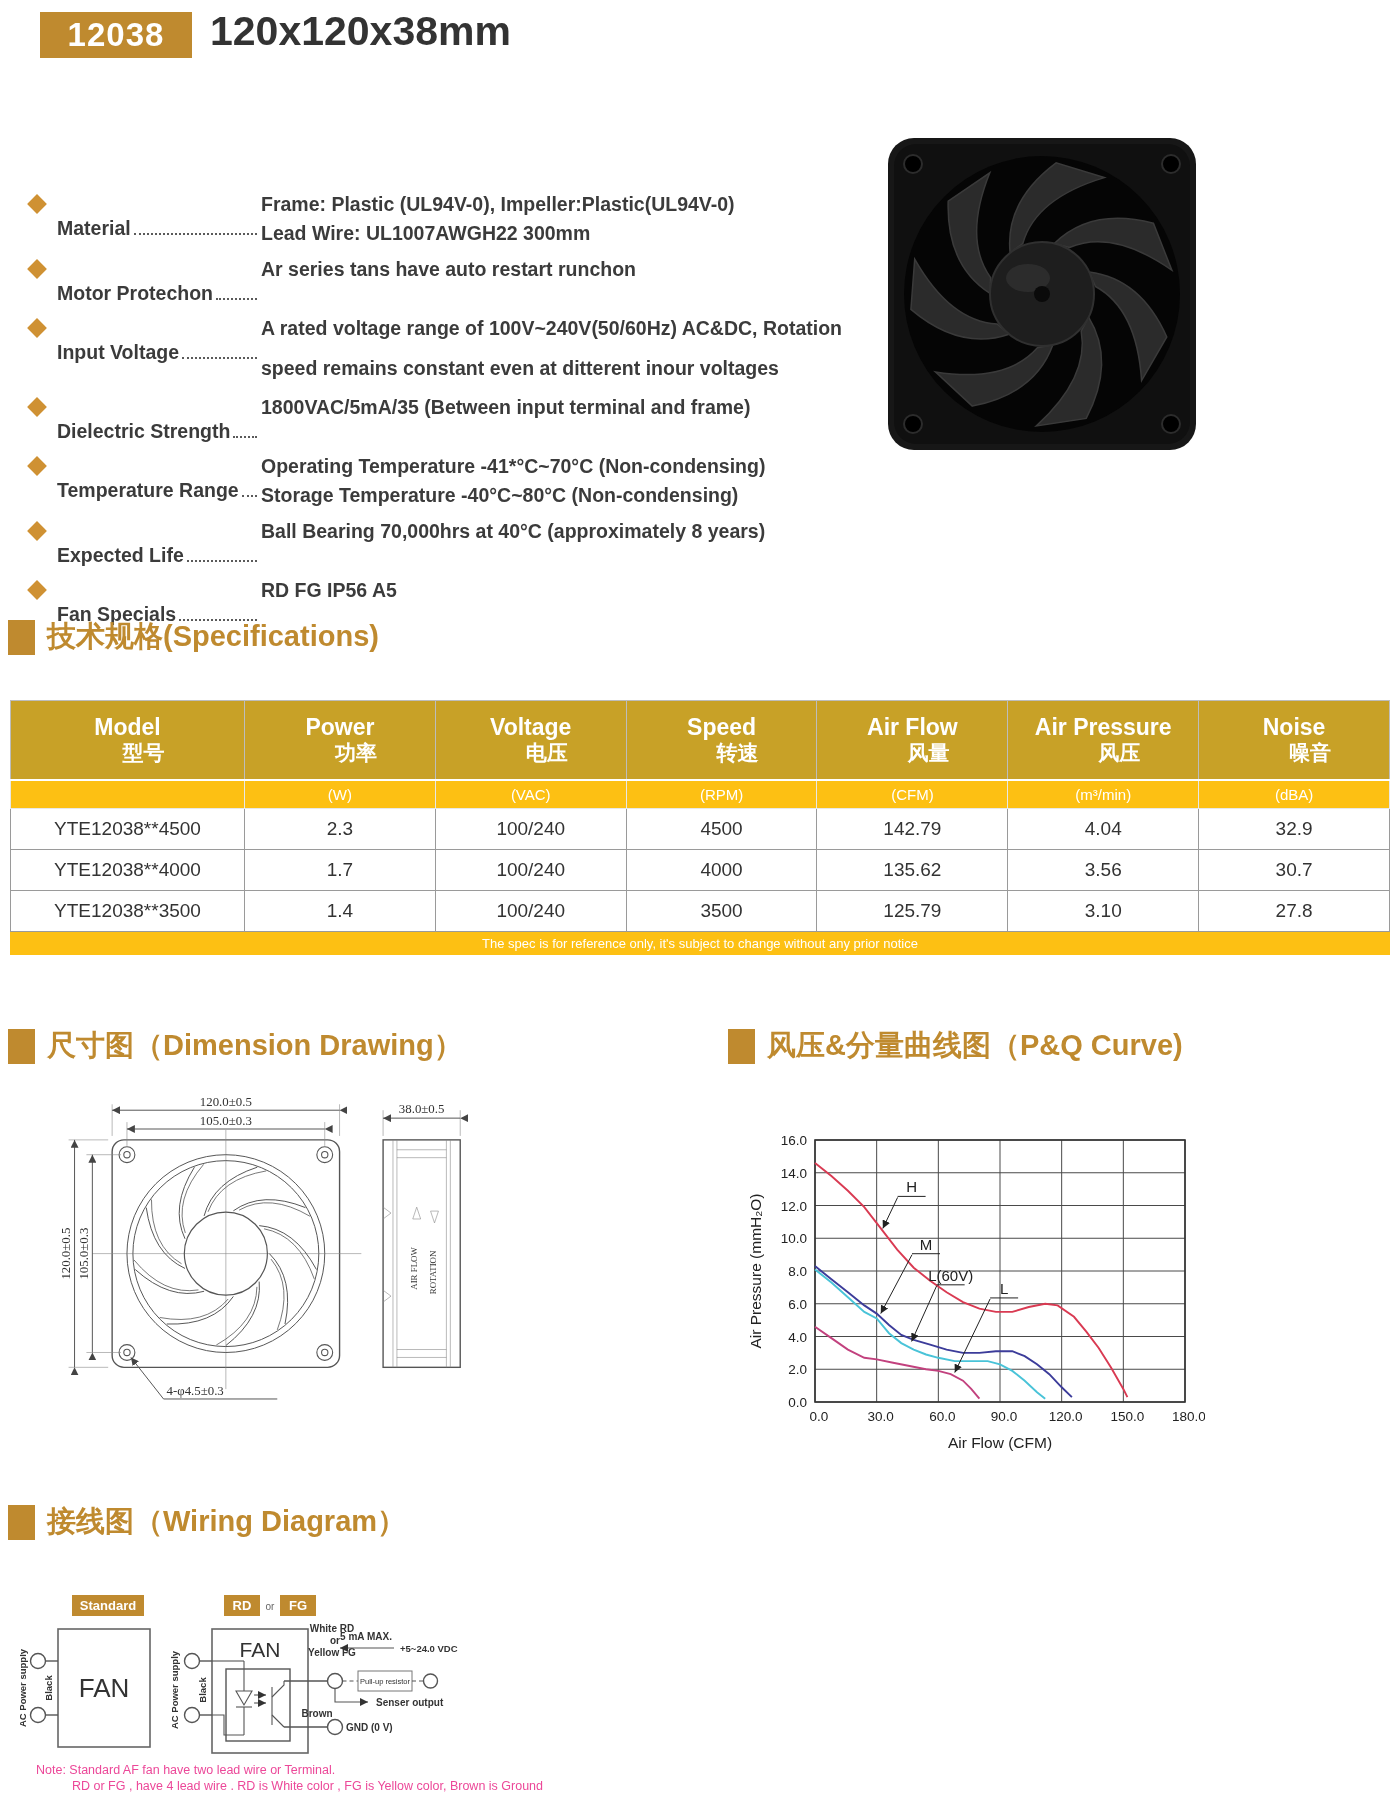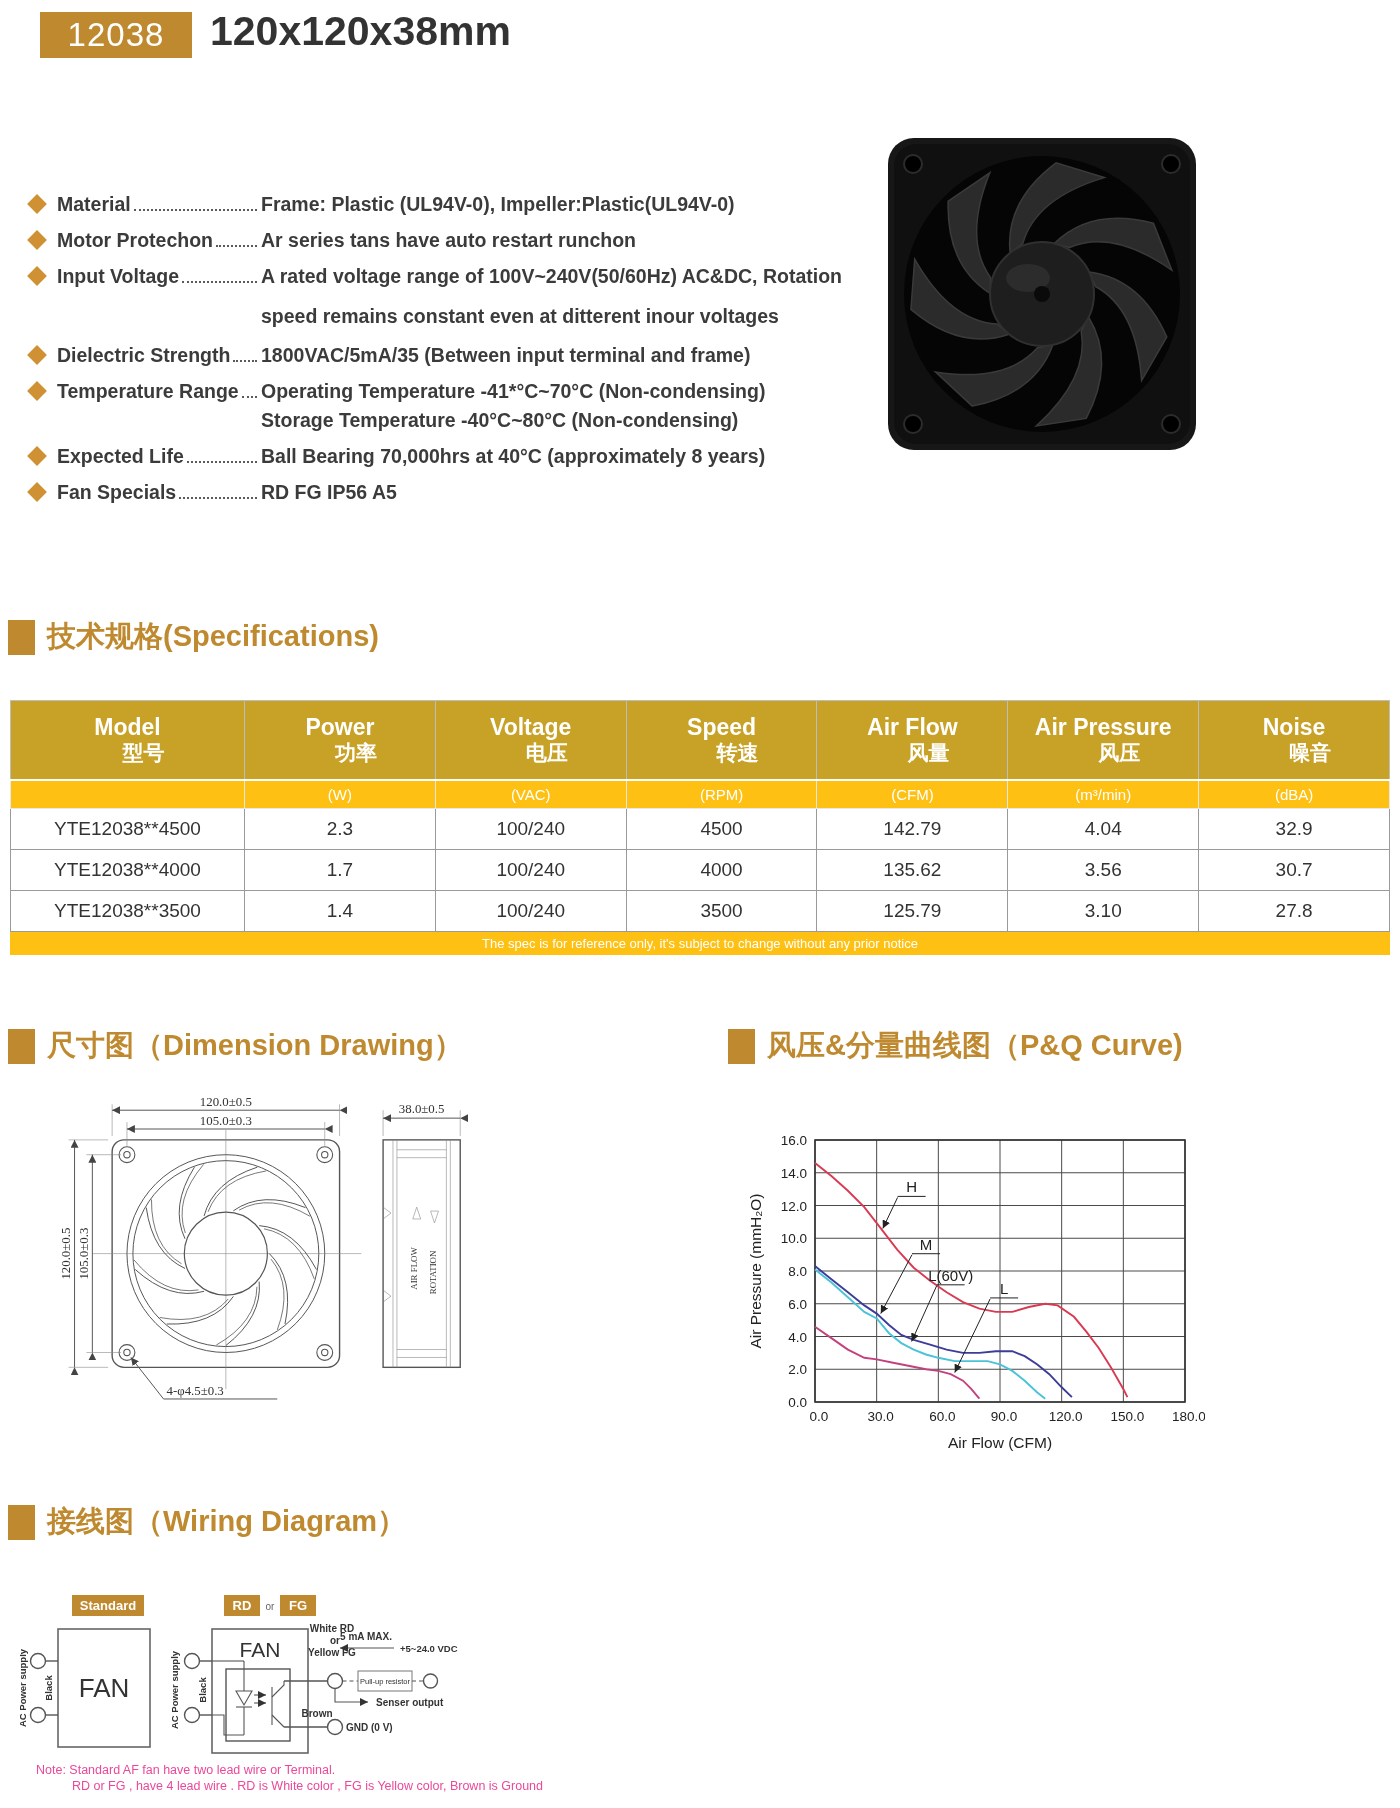--- a/index.html
+++ b/index.html
@@ -1,33 +1,33 @@
 <!DOCTYPE html>
 <html><head>
 <meta charset="utf-8">
 <style>
   html,body{margin:0;padding:0;background:#fff;}
   .page{position:relative;width:1400px;height:1808px;background:#ffffff;
         font-family:"Liberation Sans",sans-serif;overflow:hidden;color:#3b3b3b;}
 
   
   .model-badge{position:absolute;left:40px;top:12px;width:152px;height:46px;background:#bf8a2f;
-      color:#fff;font-size:33px;font-weight:normal;display:flex;align-items:center;justify-content:center;letter-spacing:1px;}
+      color:#fff;font-size:33px;font-weight:bold;display:flex;align-items:center;justify-content:center;letter-spacing:1px;}
   .size-title{position:absolute;left:210px;top:8px;font-size:41px;font-weight:bold;color:#333;}
 
   
   .sec-h{position:absolute;display:flex;align-items:center;}
   .sec-h .sq{width:27px;height:35px;background:#bf8a2f;margin-right:12px;flex:none;}
   .sec-h .t{font-size:29px;font-weight:bold;color:#bf8a2f;white-space:nowrap;}
 
   
   .spec-list{position:absolute;left:30px;top:190px;width:830px;}
   .spec-item{display:flex;align-items:flex-start;margin-bottom:7px;}
   .diamond{width:14px;height:14px;background:#cf9133;transform:rotate(45deg);margin:7px 13px 0 0;flex:none;}
-  .spec-labelwrap{width:204px;flex:none;display:flex;align-items:flex-end;}
+  .spec-labelwrap{width:204px;flex:none;display:flex;align-items:flex-end;margin-top:24px;}
   .spec-label{font-size:19.5px;font-weight:bold;color:#3b3b3b;white-space:nowrap;line-height:28px;}
   .spec-dots{flex:1;border-bottom:2px dotted #5a5a5a;margin:0 4px 7px 3px;min-width:6px;}
   .spec-value{font-size:19.5px;font-weight:bold;color:#3b3b3b;line-height:29px;}
   .spec-value .gap{margin-top:11px;margin-bottom:3px;}
 
   
   .fan-photo{position:absolute;left:878px;top:126px;}
 
   
   .spec-table{position:absolute;left:10px;top:700px;width:1380px;border-collapse:collapse;table-layout:fixed;}
@@ -70,20 +70,21 @@
 
   <div class="spec-list">
       <div class="spec-item">
         <span class="diamond"></span>
         <div class="spec-labelwrap">
           <span class="spec-label">Material</span>
           <span class="spec-dots"></span>
         </div>
         <div class="spec-value">
           <div>Frame: Plastic (UL94V-0), Impeller:Plastic(UL94V-0)</div>
+          <div>Lead Wire: UL1007AWGH22 300mm</div>
         </div>
       </div>
       <div class="spec-item">
         <span class="diamond"></span>
         <div class="spec-labelwrap">
           <span class="spec-label">Motor Protechon</span>
           <span class="spec-dots"></span>
         </div>
         <div class="spec-value">
           <div>Ar series tans have auto restart runchon</div>

